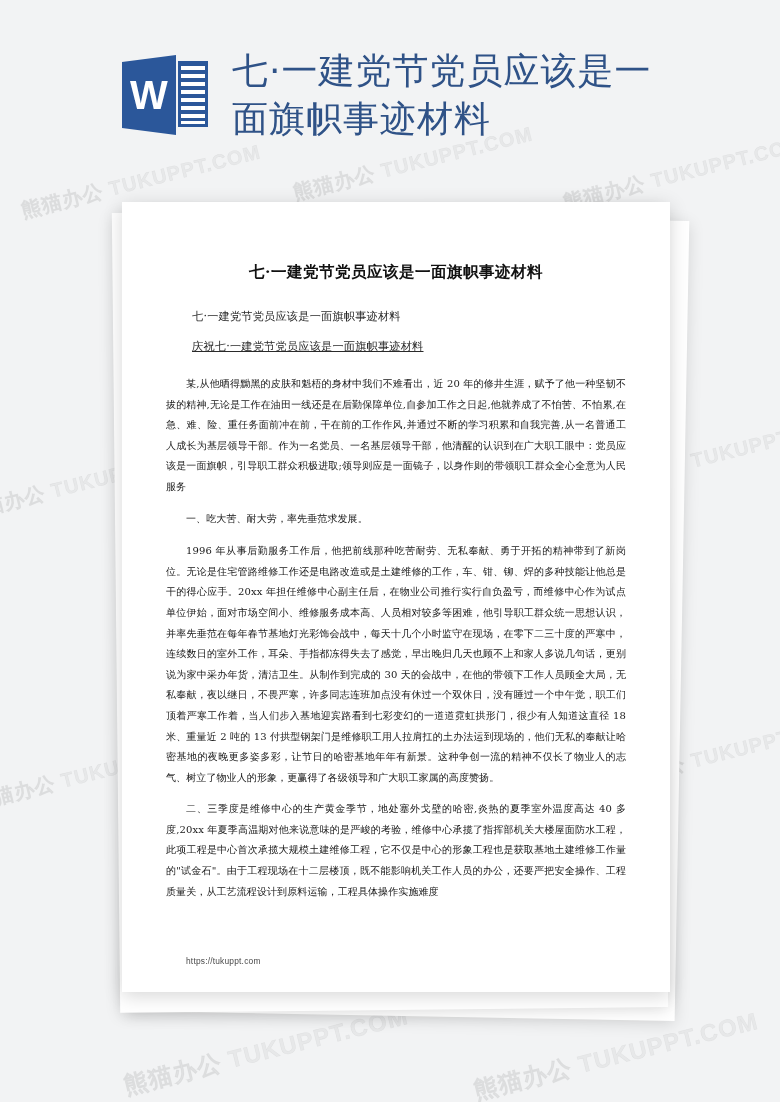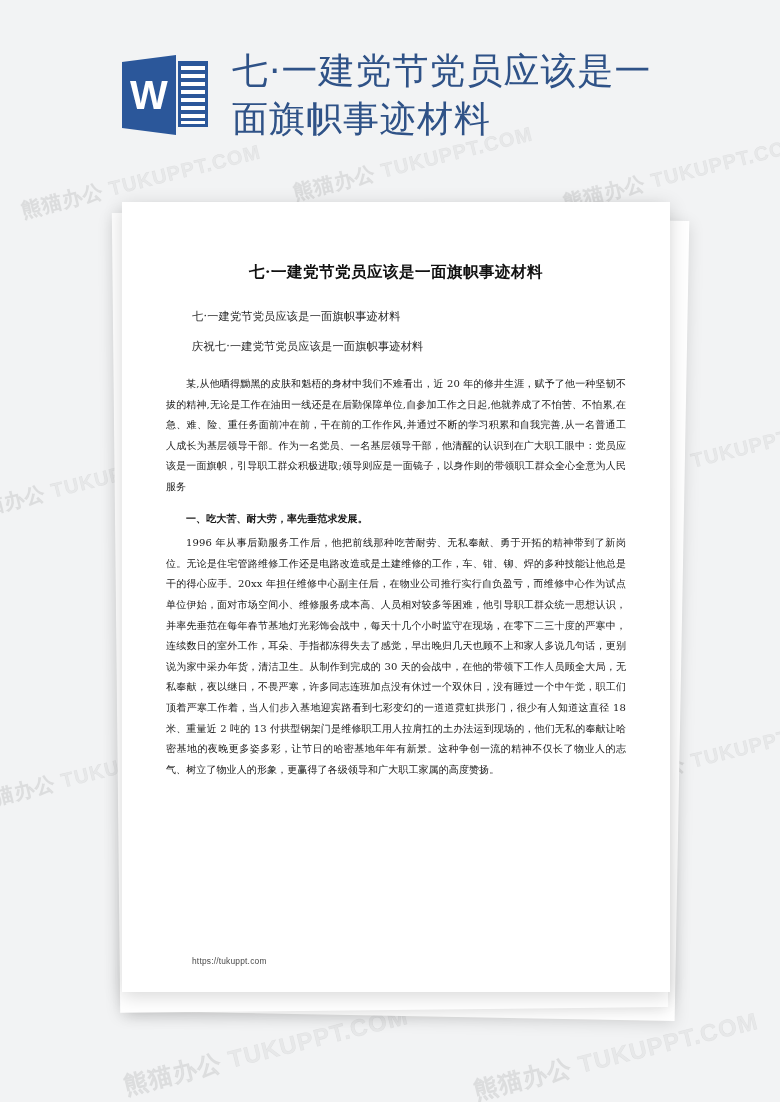--- a/index.html
+++ b/index.html
@@ -93,36 +93,36 @@
     color:#111;
   }
 
   .doc-sub{
     font-size:11.2px;
     margin:0 0 15px 0;
     padding-left:26px;
     color:#2a2a2a;
     letter-spacing:0.2px;
   }
-  .doc-sub.second{margin-bottom:20px;}
+  .doc-sub.second{margin-bottom:20px;text-decoration:underline;}
 
   .doc-p{
     font-size:10px;
     line-height:2.06;
     text-align:justify;
     text-indent:2em;
     margin:0 0 11px 0;
     color:#171717;
     letter-spacing:0.1px;
   }
-  .doc-p.heading-line{margin-bottom:4px;font-weight:bold;}
+  .doc-p.heading-line{margin-bottom:12px;}
 
   .footer-url{
     position:absolute;
-    left:70px;bottom:26px;
+    left:64px;bottom:26px;
     font-size:8.4px;
     color:#4a4a4a;
     font-family:"Liberation Sans","DejaVu Sans",sans-serif;
     letter-spacing:0.2px;
     text-align:right;
   }
 </style>
 </head>
 <body>
 
@@ -161,20 +161,21 @@
     <div class="doc">
 
       <div class="doc-h1">七·一建党节党员应该是一面旗帜事迹材料</div>
 
       <div class="doc-sub">七·一建党节党员应该是一面旗帜事迹材料</div>
       <div class="doc-sub second">庆祝七·一建党节党员应该是一面旗帜事迹材料</div>
 
       <p class="doc-p">某,从他晒得黝黑的皮肤和魁梧的身材中我们不难看出，近 20 年的修井生涯，赋予了他一种坚韧不拔的精神,无论是工作在油田一线还是在后勤保障单位,自参加工作之日起,他就养成了不怕苦、不怕累,在急、难、险、重任务面前冲在前，干在前的工作作风,并通过不断的学习积累和自我完善,从一名普通工人成长为基层领导干部。作为一名党员、一名基层领导干部，他清醒的认识到在广大职工眼中：党员应该是一面旗帜，引导职工群众积极进取;领导则应是一面镜子，以身作则的带领职工群众全心全意为人民服务</p>
       <p class="doc-p heading-line">一、吃大苦、耐大劳，率先垂范求发展。</p>
       <p class="doc-p">1996 年从事后勤服务工作后，他把前线那种吃苦耐劳、无私奉献、勇于开拓的精神带到了新岗位。无论是住宅管路维修工作还是电路改造或是土建维修的工作，车、钳、铆、焊的多种技能让他总是干的得心应手。20xx 年担任维修中心副主任后，在物业公司推行实行自负盈亏，而维修中心作为试点单位伊始，面对市场空间小、维修服务成本高、人员相对较多等困难，他引导职工群众统一思想认识，并率先垂范在每年春节基地灯光彩饰会战中，每天十几个小时监守在现场，在零下二三十度的严寒中，连续数日的室外工作，耳朵、手指都冻得失去了感觉，早出晚归几天也顾不上和家人多说几句话，更别说为家中采办年货，清洁卫生。从制作到完成的 30 天的会战中，在他的带领下工作人员顾全大局，无私奉献，夜以继日，不畏严寒，许多同志连班加点没有休过一个双休日，没有睡过一个中午觉，职工们顶着严寒工作着，当人们步入基地迎宾路看到七彩变幻的一道道霓虹拱形门，很少有人知道这直径 18 米、重量近 2 吨的 13 付拱型钢架门是维修职工用人拉肩扛的土办法运到现场的，他们无私的奉献让哈密基地的夜晚更多姿多彩，让节日的哈密基地年年有新景。这种争创一流的精神不仅长了物业人的志气、树立了物业人的形象，更赢得了各级领导和广大职工家属的高度赞扬。</p>
+      <p class="doc-p">二、三季度是维修中心的生产黄金季节，地处塞外戈壁的哈密,炎热的夏季室外温度高达 40 多度,20xx 年夏季高温期对他来说意味的是严峻的考验，维修中心承揽了指挥部机关大楼屋面防水工程，此项工程是中心首次承揽大规模土建维修工程，它不仅是中心的形象工程也是获取基地土建维修工作量的"试金石"。由于工程现场在十二层楼顶，既不能影响机关工作人员的办公，还要严把安全操作、工程质量关，从工艺流程设计到原料运输，工程具体操作实施难度</p>
 
       <div class="footer-url">https://tukuppt.com</div>
     </div>
   </div>
 
 </div>
 
 <div class="wm-layer">
     <div class="wm" style="left: 18px; top: 168px; font-size: 20px;">熊猫办公 TUKUPPT.COM</div>
     <div class="wm" style="left: 290px; top: 150px; font-size: 20px;">熊猫办公 TUKUPPT.COM</div>

